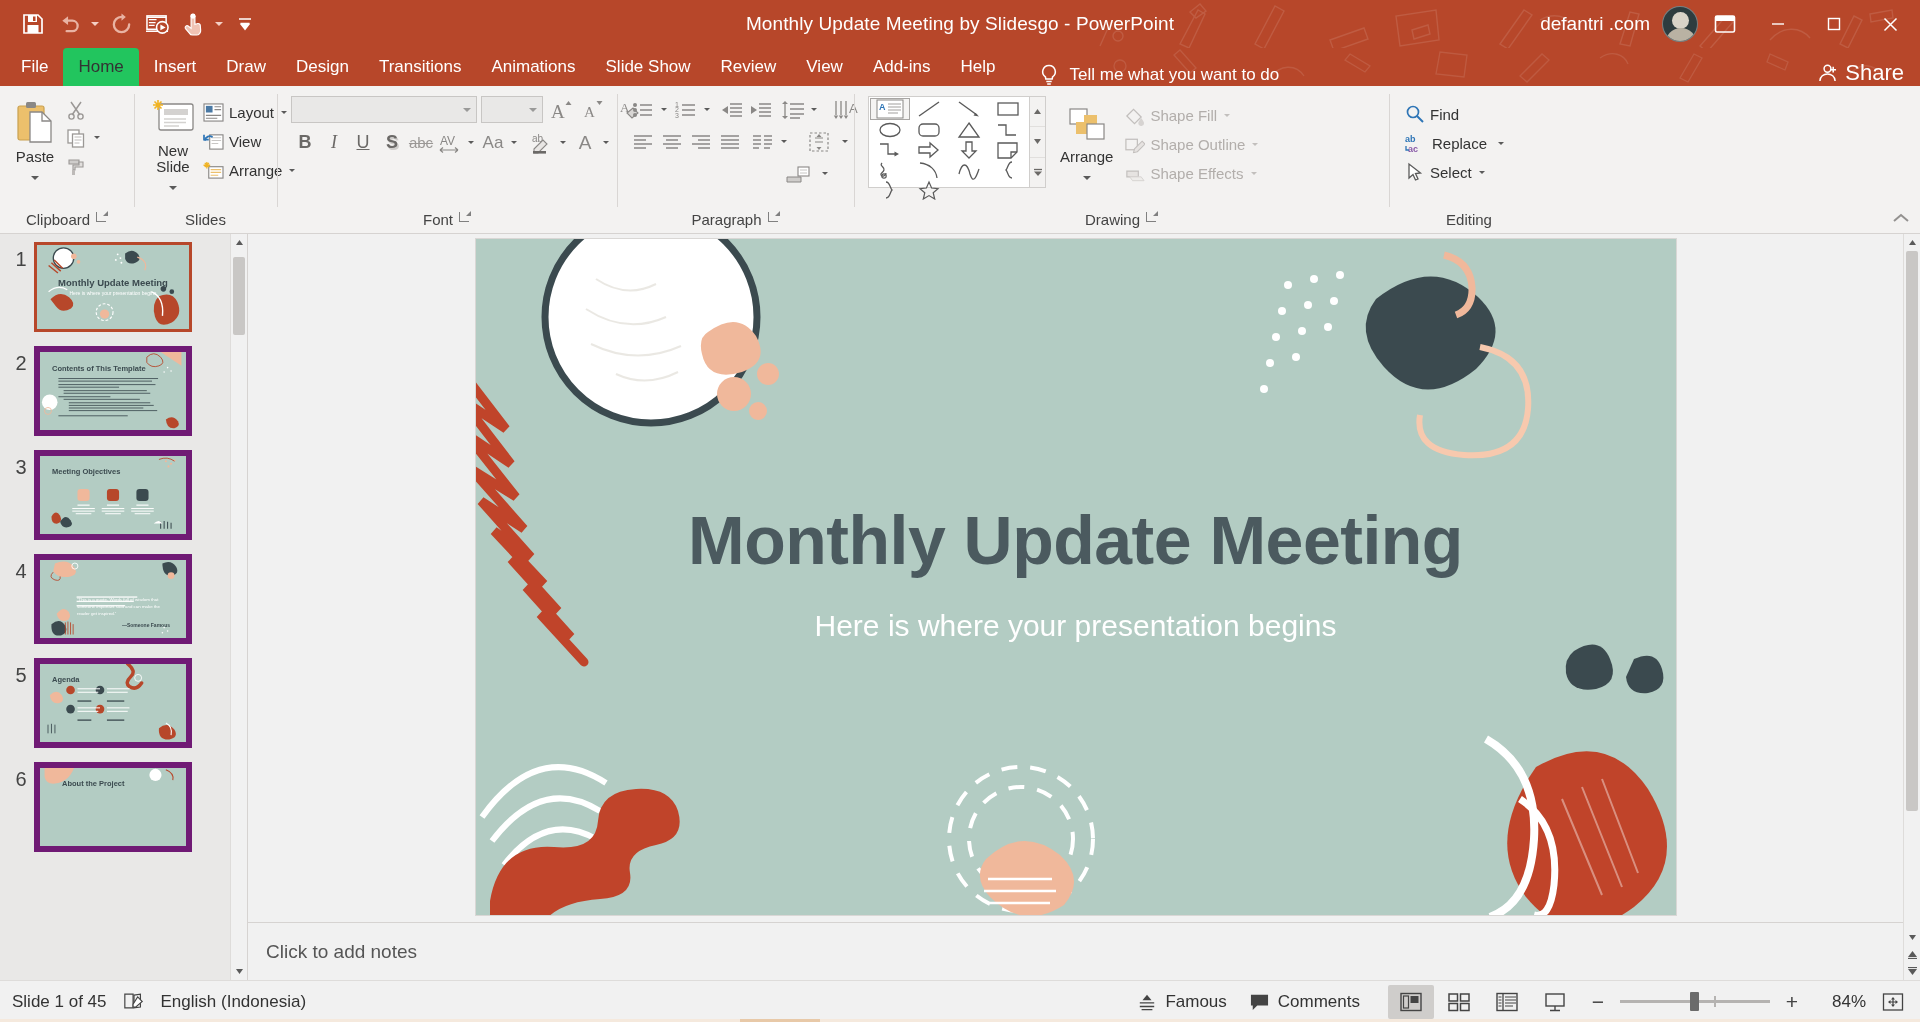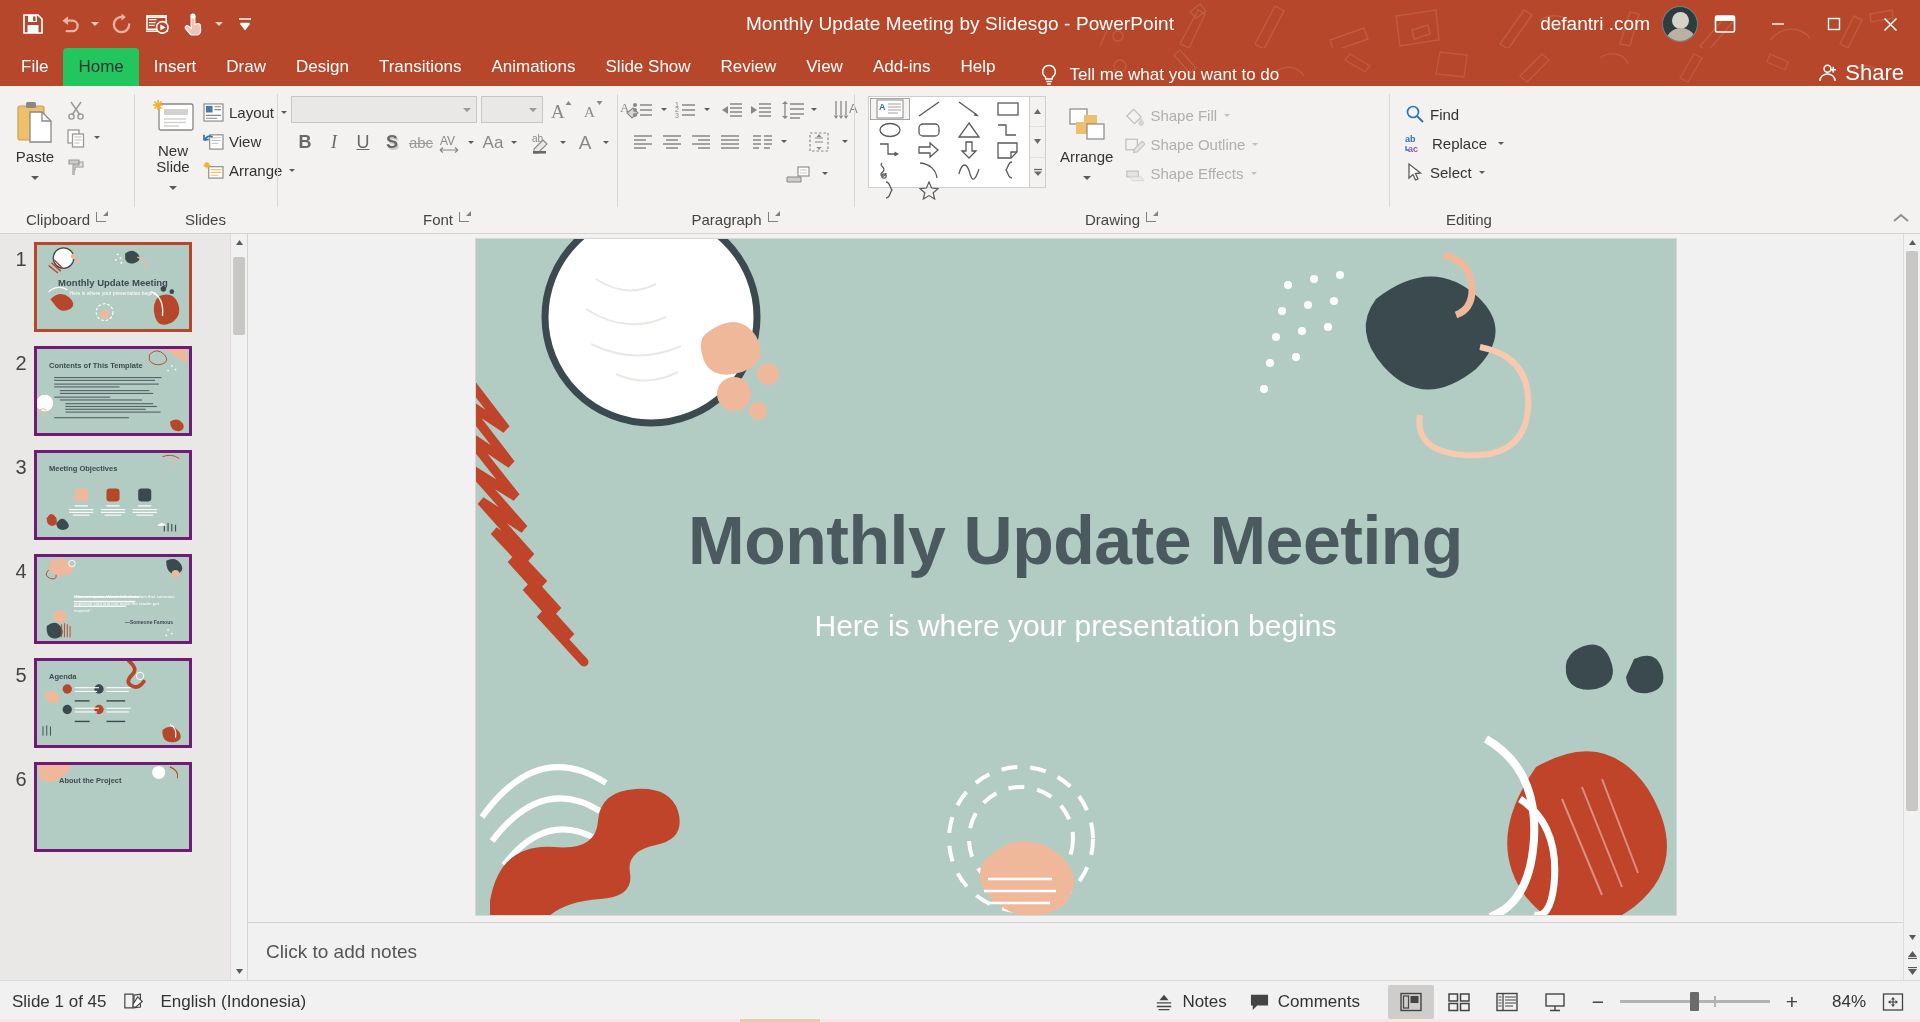--- a/index.html
+++ b/index.html
@@ -155,21 +155,21 @@
     border-right: 1px solid #d6d3d1; overflow: hidden;
   }
   .thumblist { flex: 1; padding: 8px 0 0 0; position: relative; overflow: hidden; }
   .thumbrow { display: flex; align-items: flex-start; margin-bottom: 14px; padding-left: 8px;}
   .thumbnum {
     width: 26px; text-align: center; font-size: 20px; color: #444; padding-top: 6px;
     flex: 0 0 26px;
   }
   .thumb {
     width: 158px; height: 90px; background: #b3ccc3; position: relative; overflow: hidden;
-    border: 3px solid #701a75; cursor: pointer;
+    border: 6px solid #701a75; cursor: pointer;
   }
   .thumbrow.active .thumb { border: 3px solid #b7472a; }
   .thumb-title { position: absolute; font-weight: bold; color: #3b4a4f; }
   .thumb-sub { position: absolute; color: #fff; }
 
   .thumbscroll {
     width: 17px; background: #f1f1f1; border-left: 1px solid #dedcda;
     display: flex; flex-direction: column; position: relative;
   }
   .ts-btn { height: 17px; display: flex; align-items: center; justify-content: center; cursor: pointer; background:#f1f1f1;}
@@ -1237,21 +1237,21 @@
       </span>
       <span style="cursor:pointer">English (Indonesia)</span>
     </div>
 
     <div class="sb-right">
       <div class="sb-item">
         <svg width="20" height="18" viewBox="0 0 22 20">
             <path d="M11 2 L6 8 h10 z" fill="#444"></path>
             <path d="M3 11 h16 M3 15 h16 M5 18.5 h12" stroke="#444" stroke-width="1.4"></path>
           </svg>
-        <span>Notes</span>
+        <span>Famous</span>
       </div>
       <div class="sb-item">
         <svg width="21" height="18" viewBox="0 0 22 20">
             <path d="M1.5 2 h19 v12 h-12 l-5 5 v-5 h-2 z" fill="#444"></path>
           </svg>
         <span>Comments</span>
       </div>
 
       <div style="width:14px"></div>
       <div class="viewbtn active">

